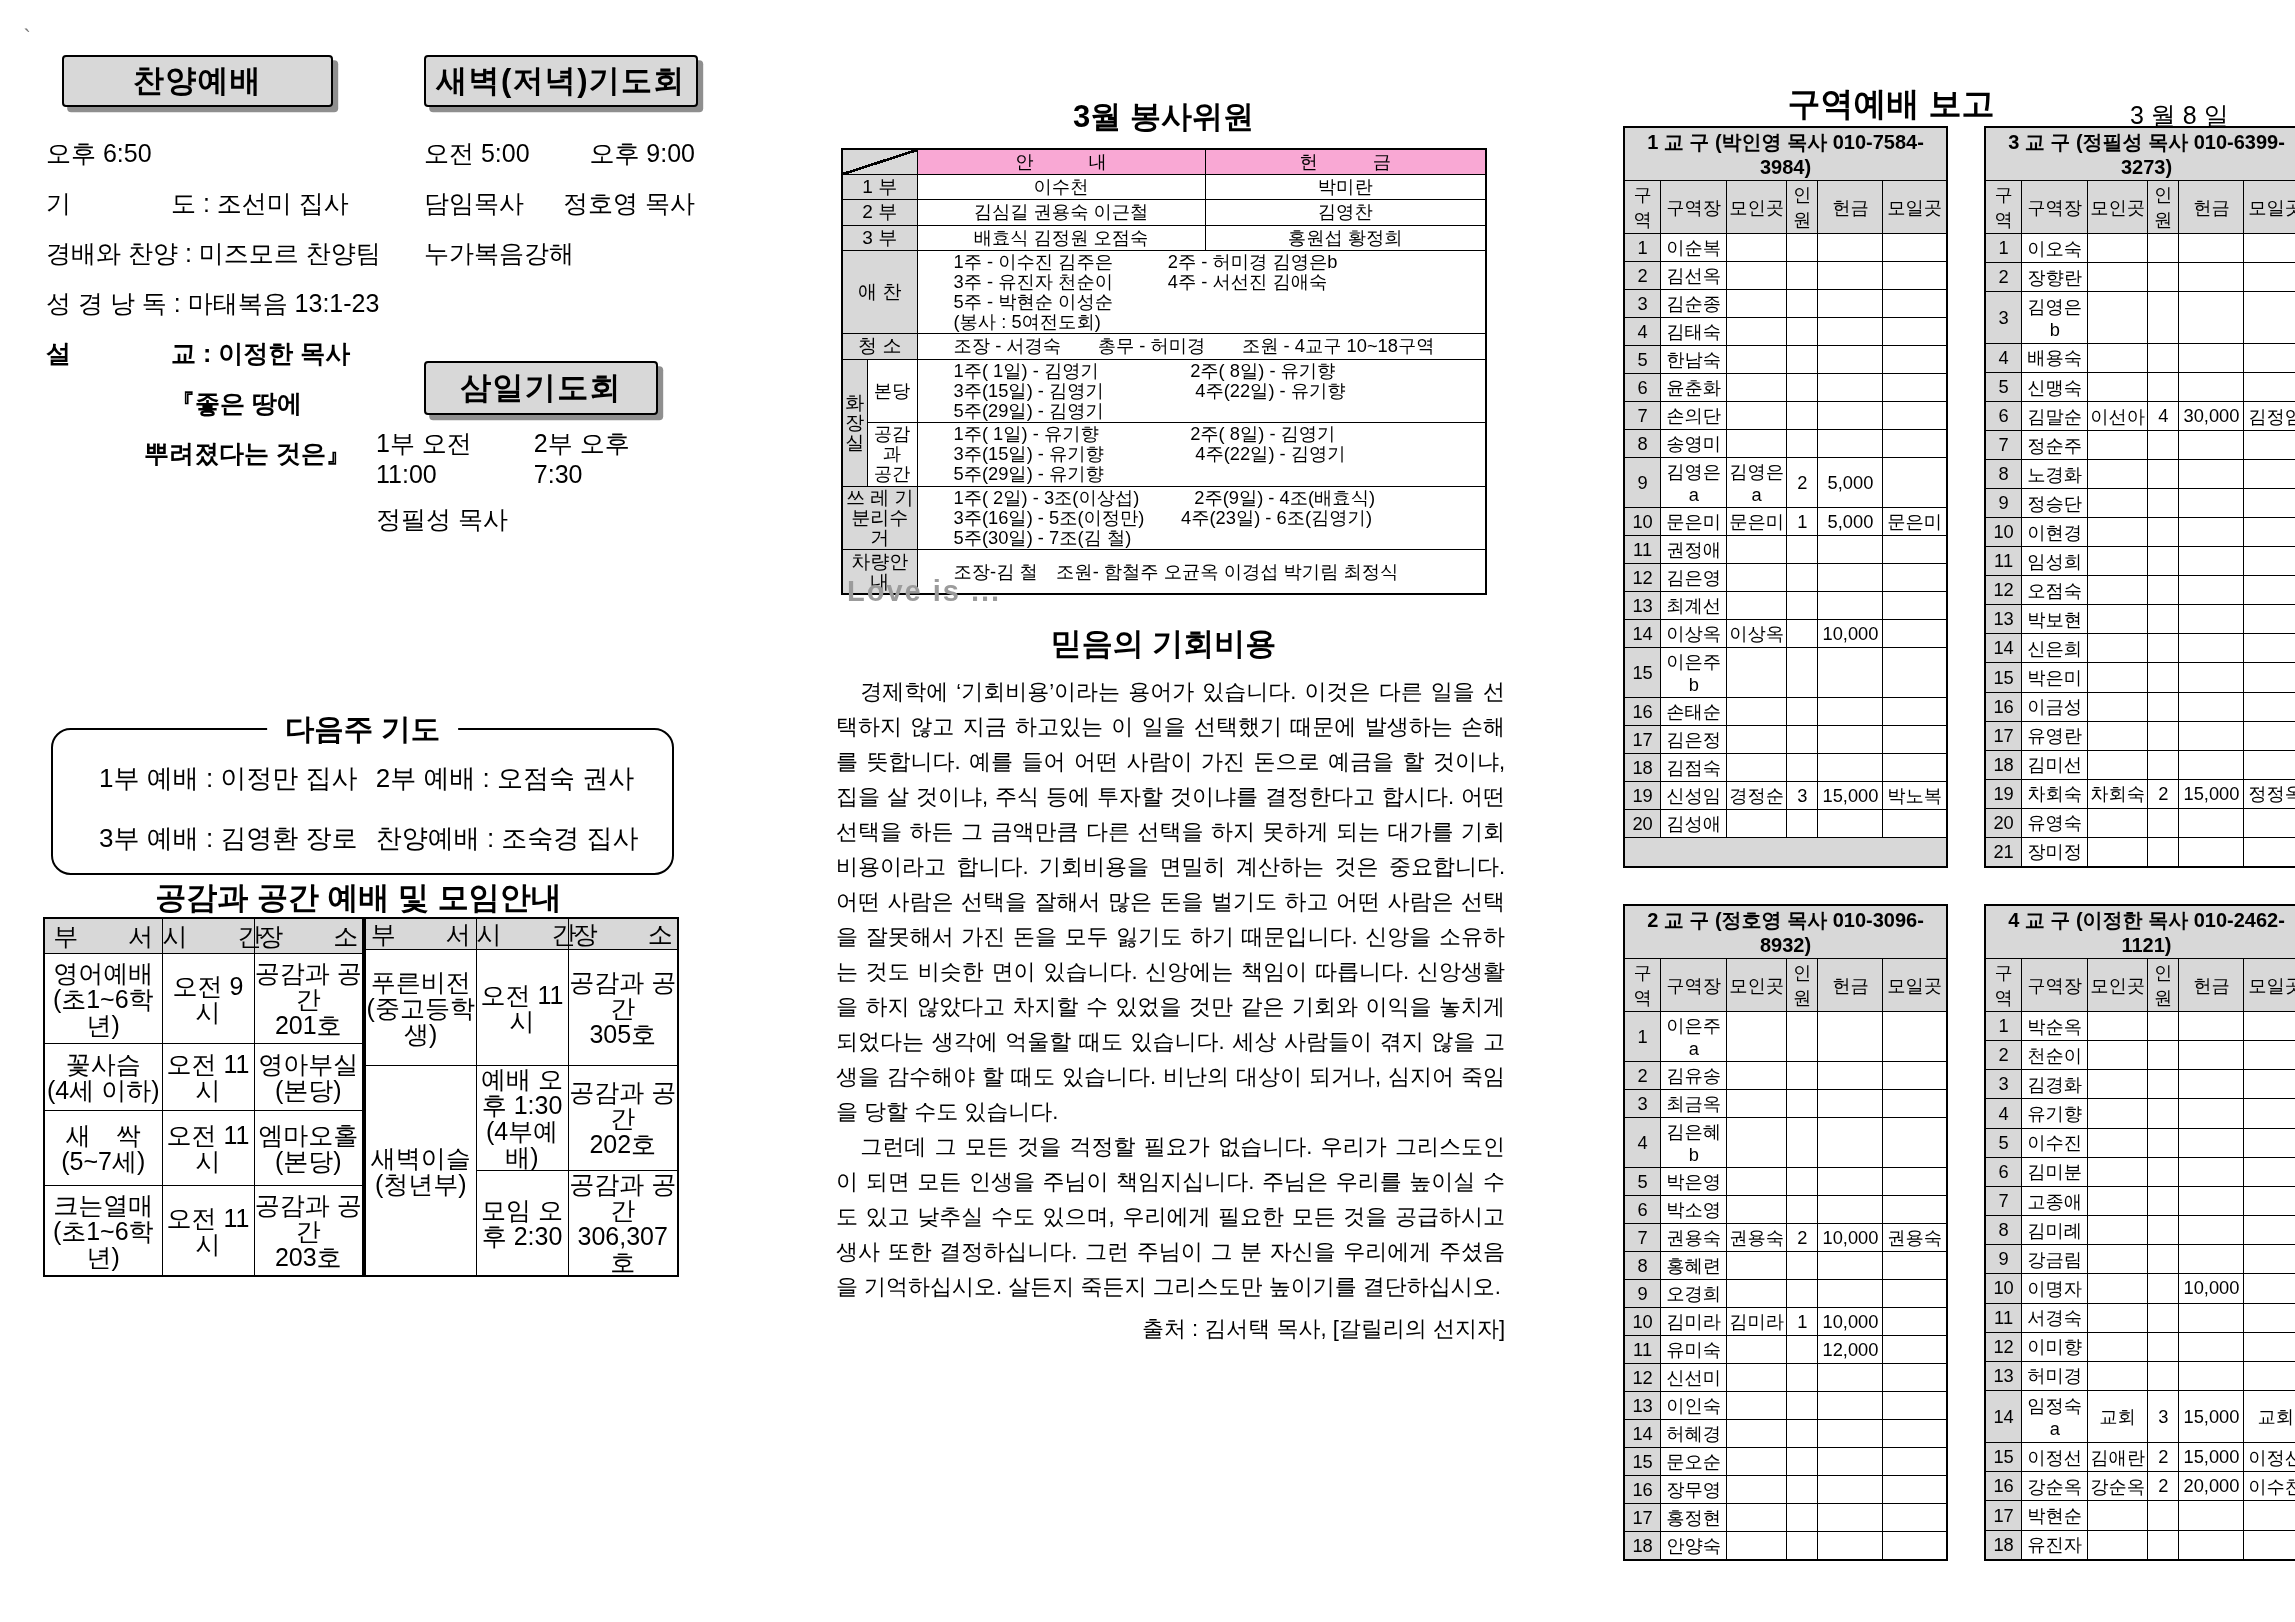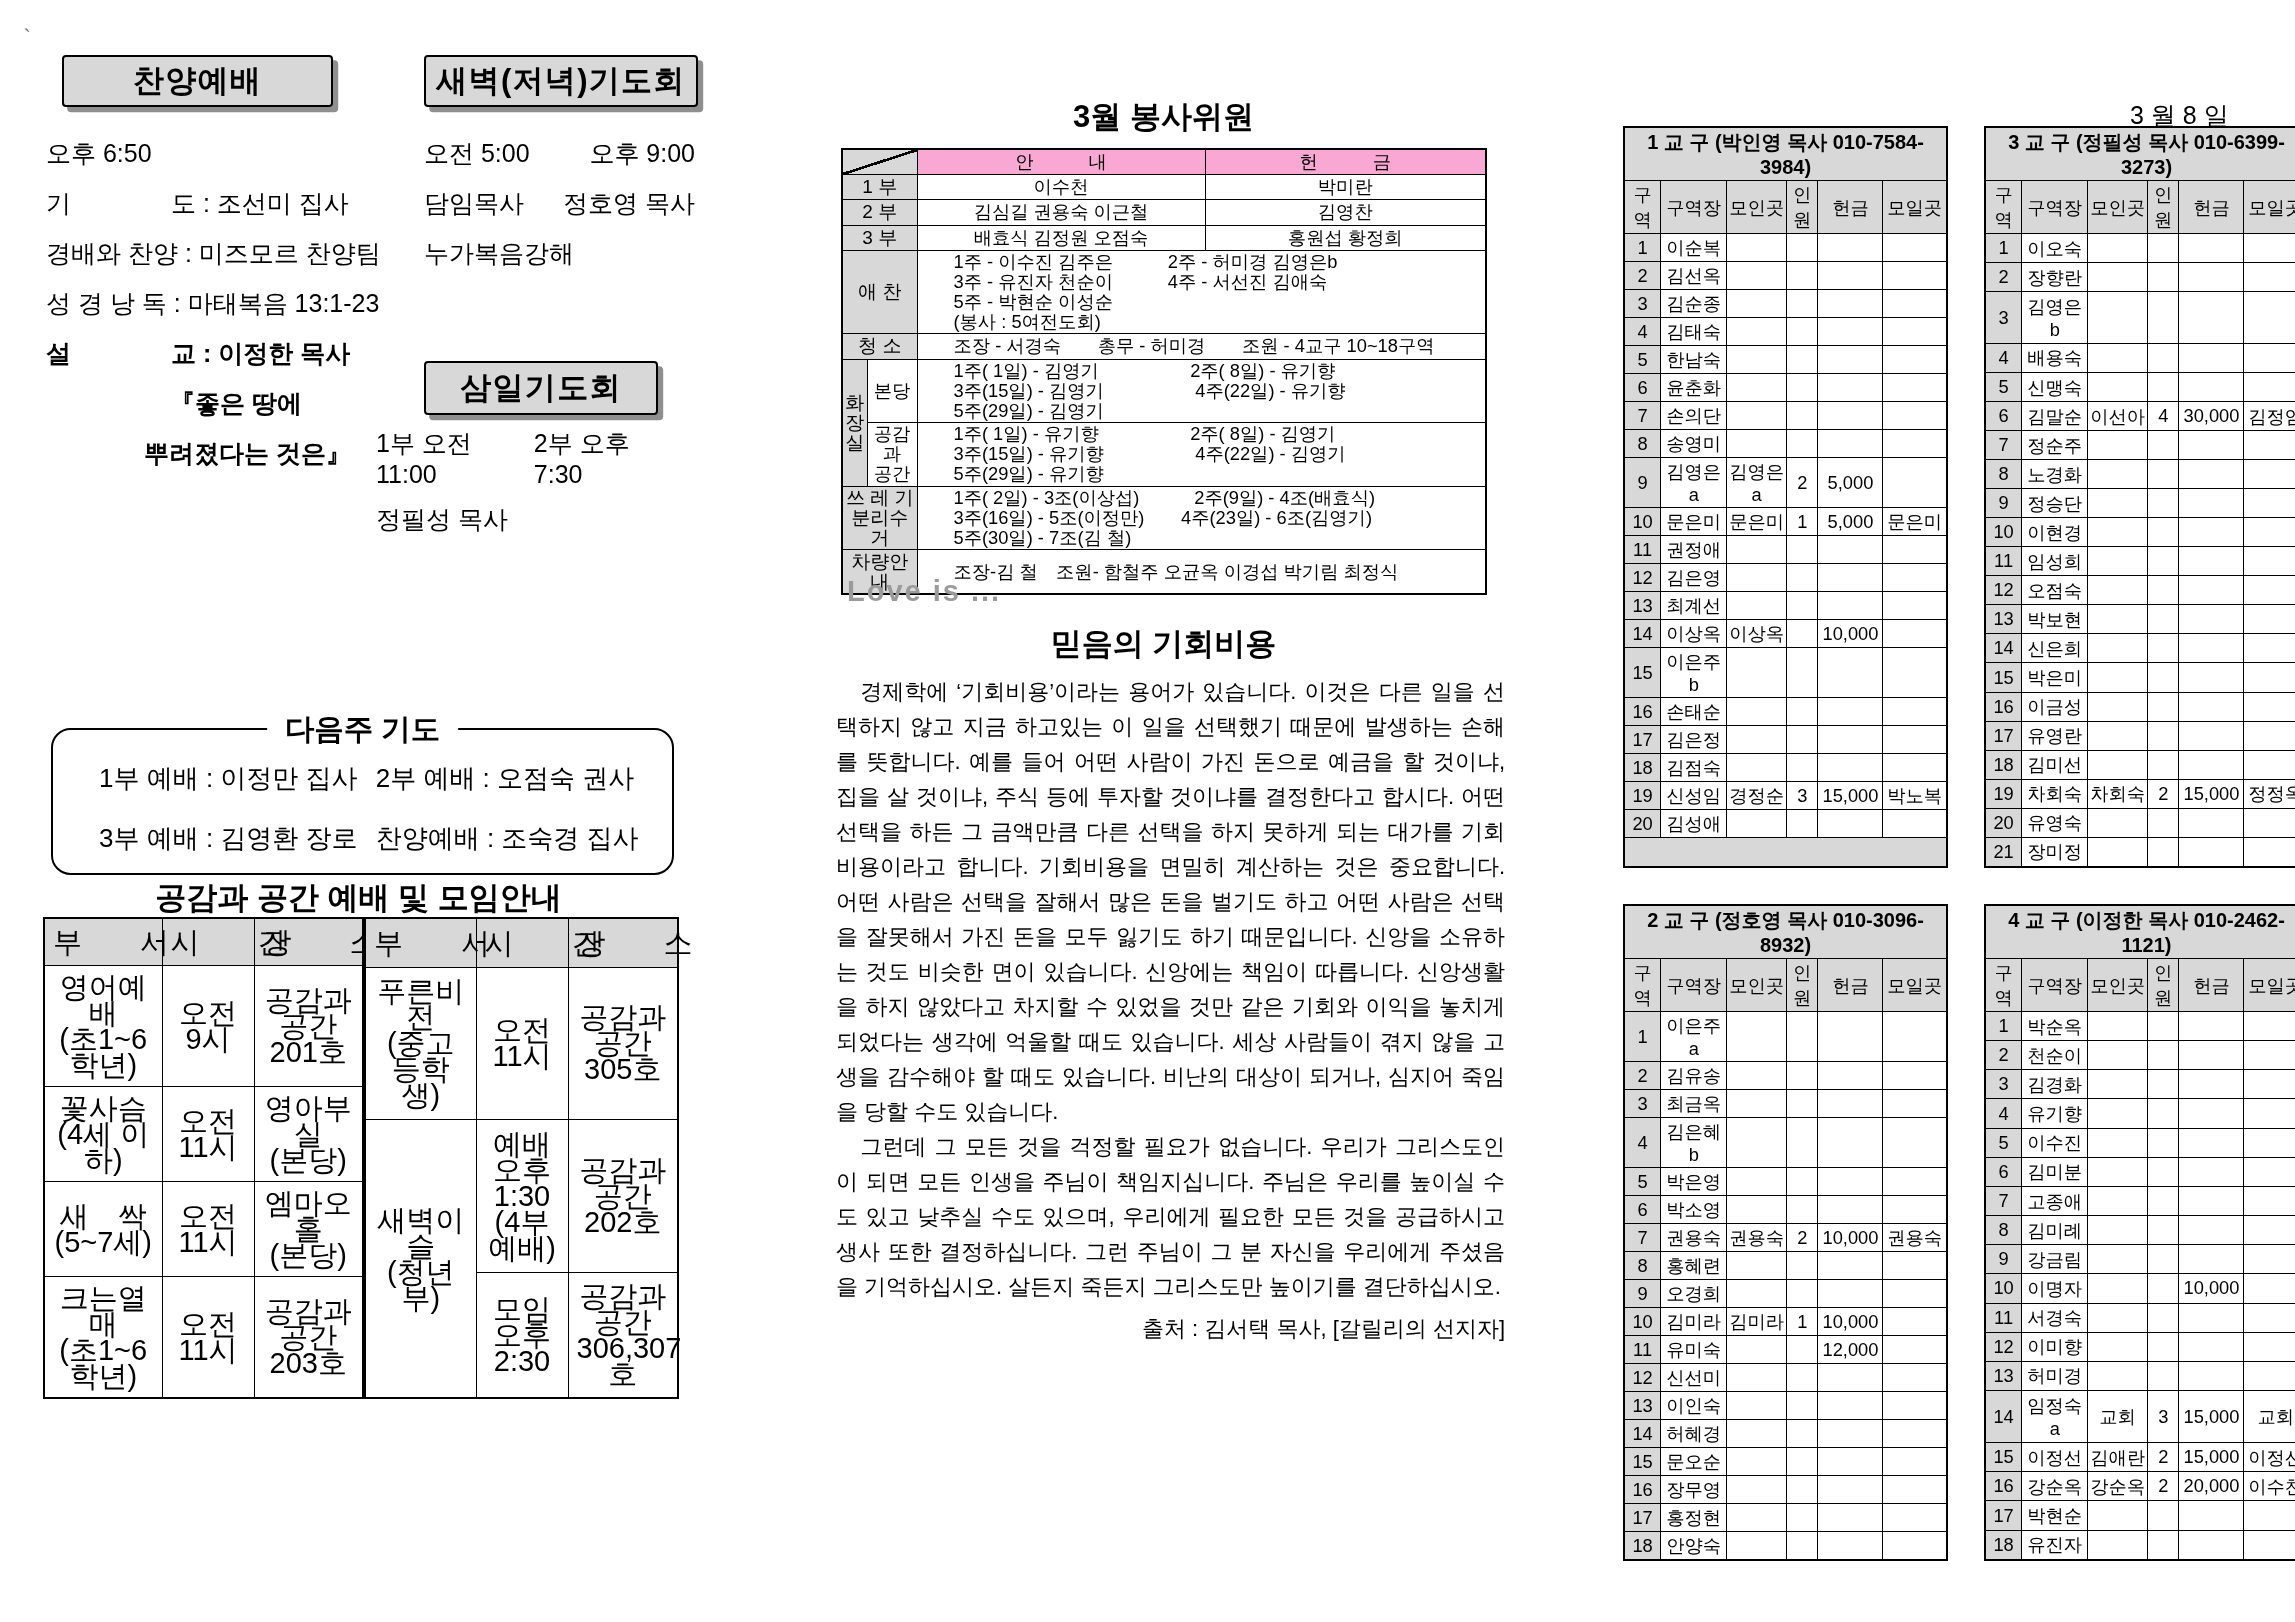--- a/index.html
+++ b/index.html
@@ -38,21 +38,21 @@
   #nextweek .nw-title{position:absolute;top:-19.6px;left:50%;transform:translateX(-50%);
        background:#fff;padding:0 18.3px;font-weight:bold;font-size:29.4px;white-space:pre;}
   #nextweek .nw-grid{display:grid;grid-template-columns:1fr 1fr;padding:31px 19.6px 0 46px;
        row-gap:25px;font-size:26px;}
 
   
   #meetings-title{left:43px;top:877px;width:631px;font-size:31px;font-weight:bold;text-align:center;}
   #meetings{left:43px;top:917px;display:flex;}
   #meetings table{border-collapse:collapse;table-layout:fixed;}
   #meetings td,#meetings th{border:1.3px solid #000;text-align:center;vertical-align:middle;
-       font-size:29px;line-height:26px;white-space:pre-line;padding:8px;}
+       font-size:25px;line-height:26px;white-space:pre-line;padding:0;}
   #meetings table{border:2.6px solid #000;}
   #meetings th{background:#d8d8d8;height:30px;font-weight:normal;white-space:pre;}
   table.m-left{width:319px;}  table.m-right{width:313px;}
   tr.mr1 td{height:58px;} tr.mr2 td{height:58px;} tr.mr3 td{height:65px;} tr.mr4 td{height:68px;}
   tr.rr1 td{height:115px;} tr.rr2 td{height:65px;} tr.rr3 td{height:68px;}
 
   
   #vol-title{left:841px;top:96px;width:645px;text-align:center;font-size:31px;font-weight:bold;}
   #vol-table{left:841px;top:148px;}
   #vol-table table{border-collapse:collapse;table-layout:fixed;width:645px;border:2.6px solid #000;}
@@ -298,20 +298,21 @@
   </div>
 
   <div class="abs" id="love-is">Love is ...</div>
   <div class="abs" id="article-title">믿음의 기회비용</div>
   <div class="abs" id="article-body">
     <p>경제학에 ‘기회비용’이라는 용어가 있습니다. 이것은 다른 일을 선택하지 않고 지금 하고있는 이 일을 선택했기 때문에 발생하는 손해를 뜻합니다. 예를 들어 어떤 사람이 가진 돈으로 예금을 할 것이냐, 집을 살 것이냐, 주식 등에 투자할 것이냐를 결정한다고 합시다. 어떤 선택을 하든 그 금액만큼 다른 선택을 하지 못하게 되는 대가를 기회비용이라고 합니다. 기회비용을 면밀히 계산하는 것은 중요합니다. 어떤 사람은 선택을 잘해서 많은 돈을 벌기도 하고 어떤 사람은 선택을 잘못해서 가진 돈을 모두 잃기도 하기 때문입니다. 신앙을 소유하는 것도 비슷한 면이 있습니다. 신앙에는 책임이 따릅니다. 신앙생활을 하지 않았다고 차지할 수 있었을 것만 같은 기회와 이익을 놓치게 되었다는 생각에 억울할 때도 있습니다. 세상 사람들이 겪지 않을 고생을 감수해야 할 때도 있습니다. 비난의 대상이 되거나, 심지어 죽임을 당할 수도 있습니다.</p>
     <p>그런데 그 모든 것을 걱정할 필요가 없습니다. 우리가 그리스도인이 되면 모든 인생을 주님이 책임지십니다. 주님은 우리를 높이실 수도 있고 낮추실 수도 있으며, 우리에게 필요한 모든 것을 공급하시고 생사 또한 결정하십니다. 그런 주님이 그 분 자신을 우리에게 주셨음을 기억하십시오. 살든지 죽든지 그리스도만 높이기를 결단하십시오.</p>
     <p class="source">출처 : 김서택 목사, [갈릴리의 선지자]</p>
   </div>
 
+  <div class="abs" id="report-title">구역예배 보고</div>
   <div class="abs" id="report-date">3 월 8 일</div>
 
   <div class="abs" id="district-grid">
     <table class="district">
       <colgroup>
           <col style="width:35px">
           <col style="width:63px">
           <col style="width:57px">
           <col style="width:30px">
           <col style="width:62px">

